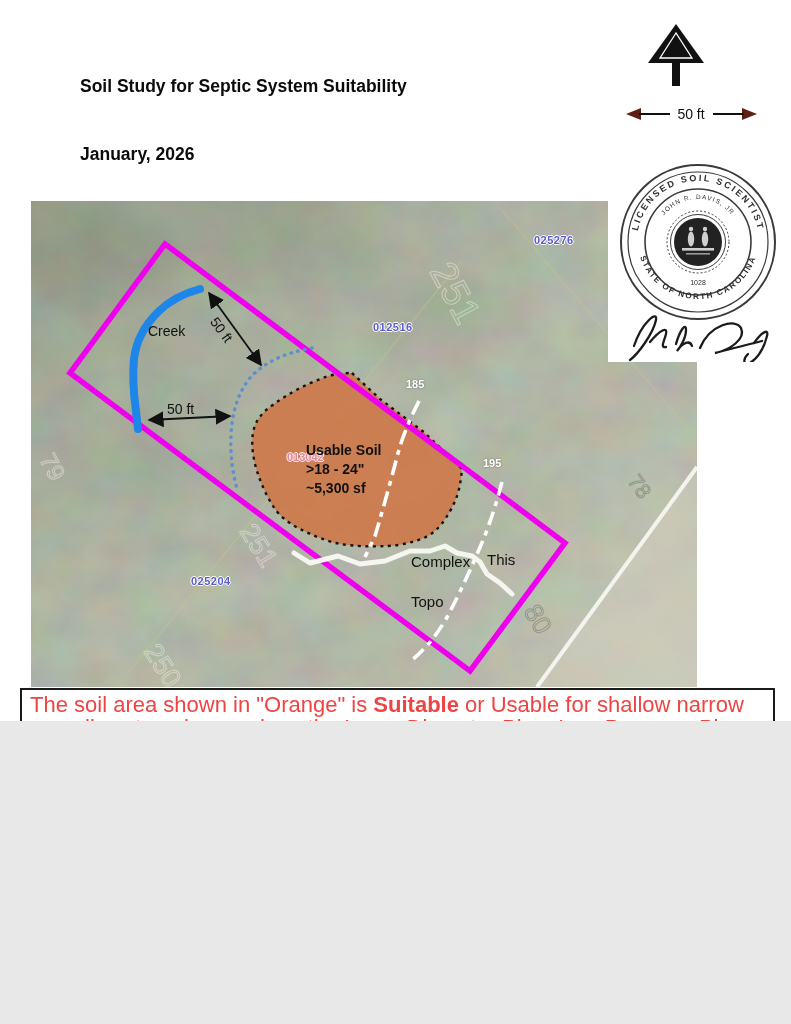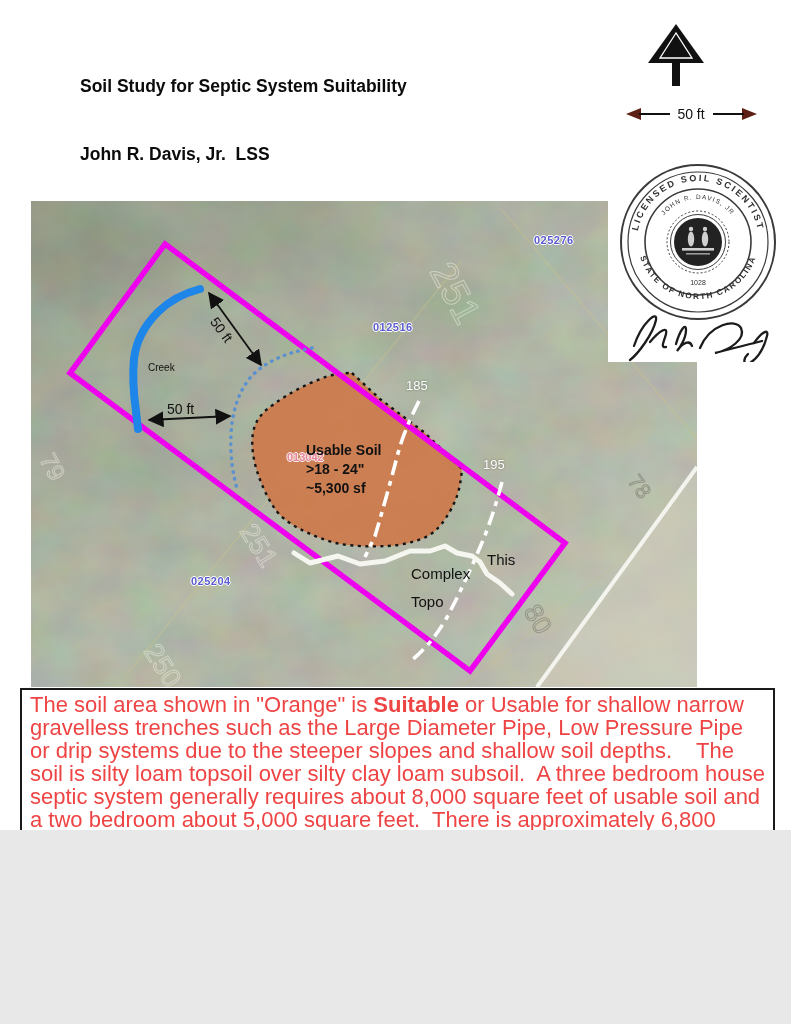--- a/index.html
+++ b/index.html
@@ -1,38 +1,38 @@
 <!DOCTYPE html>
 <html><head>
 <meta charset="utf-8">
 <style>
   html,body{margin:0;padding:0;background:#e8e8e8;}
-  #page{position:relative;width:791px;height:830px;background:#ffffff;overflow:hidden;
+  #page{position:relative;width:791px;height:721px;background:#ffffff;overflow:hidden;
         font-family:"Liberation Sans",sans-serif;}
   
   #header{position:absolute;left:80px;top:30px;font-weight:bold;font-size:17.5px;
           line-height:22.5px;color:#0b0b0b;white-space:pre-wrap;}
   
   #north-scale{position:absolute;left:600px;top:18px;width:180px;height:120px;}
   
   #map{position:absolute;left:31px;top:201px;width:666px;height:486px;overflow:hidden;
        background-color:#99a08f;
        background-image:
          radial-gradient(140px 90px at 10% 12%, rgba(70,84,62,.55), transparent 70%),
          radial-gradient(180px 120px at 38% 6%, rgba(80,93,68,.45), transparent 70%),
          radial-gradient(160px 110px at 62% 22%, rgba(86,97,74,.35), transparent 70%),
          radial-gradient(220px 150px at 18% 55%, rgba(90,101,78,.30), transparent 70%),
          radial-gradient(260px 190px at 88% 88%, rgba(208,205,190,.55), transparent 72%),
          radial-gradient(200px 150px at 94% 58%, rgba(200,198,184,.45), transparent 72%),
          radial-gradient(180px 130px at 55% 80%, rgba(150,152,136,.35), transparent 72%);}
   #map svg{position:absolute;left:0;top:0;}
   .map-label{position:absolute;color:#111;}
-  .lbl-creek{font-size:10px;margin-top:39px;}
+  .lbl-creek{font-size:14px;}
   .lbl-50{font-size:14px;}
-  .lbl-contour{color:#fff;font-weight:normal;font-size:13px;text-shadow:0 0 2px rgba(60,60,60,.6);}
+  .lbl-contour{color:#fff;font-weight:bold;font-size:11px;text-shadow:0 0 2px rgba(60,60,60,.6);}
   .lbl-black{font-size:15px;}
   .soil-label{line-height:19px;font-size:14px;font-weight:bold;}
   .soil-label div{white-space:pre;}
   .parcel-id{position:absolute;font-size:11px;font-weight:bold;color:#5b5bd0;
              text-shadow:-1px 0 0 #fff,1px 0 0 #fff,0 -1px 0 #fff,0 1px 0 #fff;letter-spacing:.5px;}
   .parcel-pink{position:absolute;font-size:11px;font-weight:bold;color:#ef86ad;opacity:.85;
              text-shadow:-1px 0 0 #fff,1px 0 0 #fff,0 -1px 0 #fff,0 1px 0 #fff;}
   
   #seal-box{position:absolute;left:608px;top:152px;width:181px;height:210px;background:#fff;}
   
@@ -40,20 +40,21 @@
               border:2px solid #1a1a1a;padding:4px 8px 6px 8px;font-size:22px;
               line-height:22.9px;color:#ef4444;white-space:pre-wrap;overflow:hidden;}
 </style>
 </head>
 <body>
 
 <div id="page">
 
   <div id="header">
     <div>Soil Study for Septic System Suitability</div>
+    <div>January, 2026</div>
     <div>John R. Davis, Jr.  LSS</div>
     <div>104 Santee Drive   Parcel  019997</div>
     <div>Franklin County, NC</div>
   </div>
 
   <svg id="north-scale" width="180" height="120" viewBox="0 0 180 120">
     <g>
       <polygon points="76,6 48,45 104,45" fill="#111"></polygon>
       <polygon points="76,15 60,40 92,40" fill="none" stroke="#fff" stroke-width="1.3"></polygon>
       <rect x="72" y="45" width="8" height="23" fill="#111"></rect>
@@ -124,21 +125,21 @@
       <line x1="178" y1="92" x2="230" y2="164" stroke="#111" stroke-width="1.8" marker-start="url(#ah)" marker-end="url(#ah)"></line>
       <line x1="118" y1="219" x2="199" y2="215" stroke="#111" stroke-width="1.8" marker-start="url(#ah)" marker-end="url(#ah)"></line>
     </svg>
 
     <div class="map-label lbl-creek" style="left:117px;top:122px;position:absolute">Creek</div>
     <div class="map-label lbl-50" style="left:189px;top:113px;position:absolute;transform:rotate(54deg);transform-origin:0 0">50 ft</div>
     <div class="map-label lbl-50" style="left:136px;top:200px;position:absolute">50 ft</div>
     <div class="map-label lbl-contour" style="left:375px;top:177px;position:absolute">185</div>
     <div class="map-label lbl-contour" style="left:452px;top:256px;position:absolute">195</div>
     <div class="map-label lbl-black" style="left:456px;top:350px;position:absolute">This</div>
-    <div class="map-label lbl-black" style="left:380px;top:364px;position:absolute">Complex</div>
+    <div class="map-label lbl-black" style="left:380px;top:352px;position:absolute">Complex</div>
     <div class="map-label lbl-black" style="left:380px;top:392px;position:absolute">Topo</div>
 
     <span class="parcel-pink" style="left:256px;top:250px;">013042</span>
 
     <div class="map-label soil-label" style="left:275px;top:240px;position:absolute">
       <div>Usable Soil</div>
       <div>&gt;18 - 24"</div>
       <div>~5,300 sf</div>
     </div>
 

